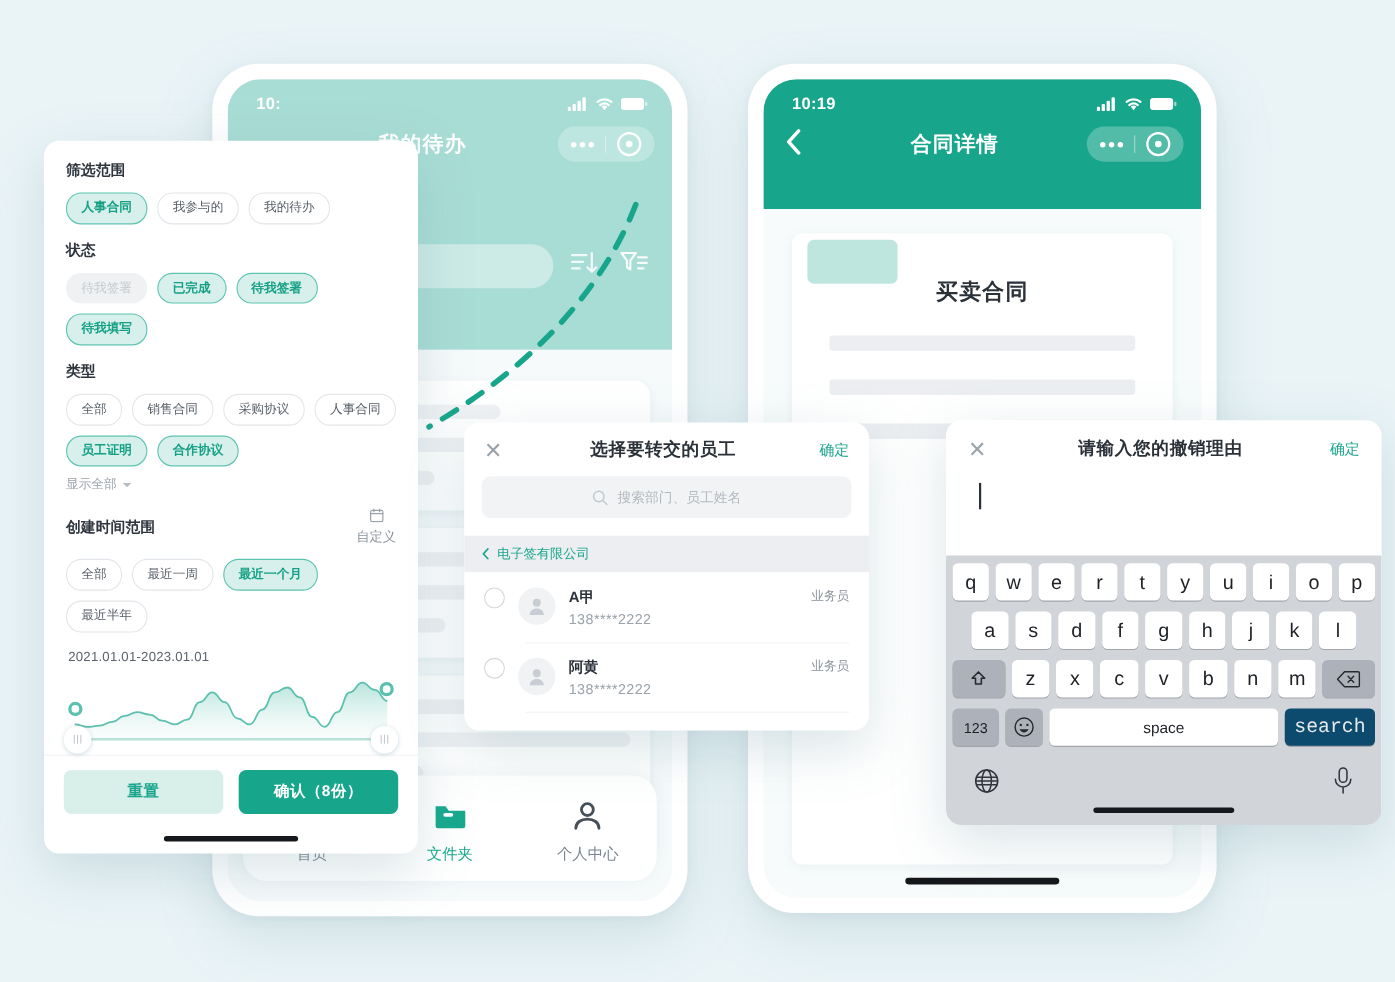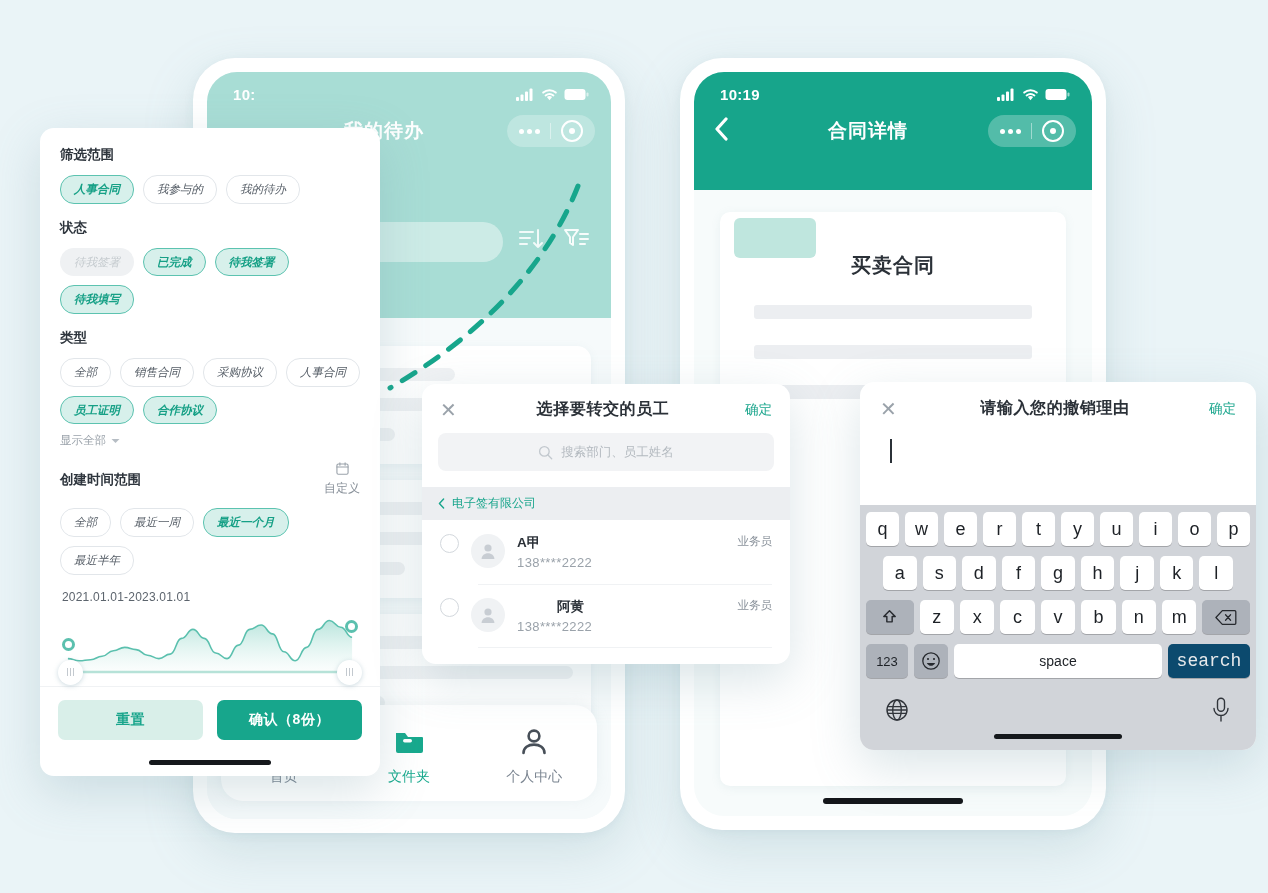--- a/index.html
+++ b/index.html
@@ -67,21 +67,21 @@
 
   
   #filter-sheet{position:absolute;left:40px;top:128px;width:340px;
     background:#fff;border-radius:14px;box-shadow:0 16px 48px rgba(110,150,165,.25);overflow:hidden;}
   .fs-body{padding:18px 20px 4px 20px;}
   .fs-label{font-size:13.5px;font-weight:700;color:#2e353d;margin:0 0 11px 0;}
   .fs-label.row{display:flex;align-items:center;justify-content:space-between;}
   .fs-custom{display:flex;align-items:center;gap:5px;font-size:12px;font-weight:400;color:#8a929b;flex-direction:column;}
   .chips{display:flex;flex-wrap:wrap;gap:9px;margin-bottom:15px;}
   .chip{border:1px solid #e2e6ea;border-radius:14px;padding:5px 13px;font-size:11.5px;
-    color:#555d66;background:#fff;line-height:1.45;white-space:nowrap;font-style:italic;}
+    color:#555d66;background:#fff;line-height:1.45;white-space:nowrap;}
   .chip.sel{border-color:#5cc3b0;background:#d7f0eb;color:#16a086;font-weight:700;}
   .chip.dis{border-color:transparent;background:#eff1f3;color:#c4cace;}
   .fs-more{font-size:11.5px;color:#9aa2aa;margin:-6px 0 14px 0;display:flex;align-items:center;gap:5px;}
   .fs-range{font-size:12px;color:#5c646d;margin:4px 0 2px 2px;letter-spacing:.2px;}
   .fs-chart{position:relative;height:74px;margin:4px 2px 0 2px;}
   .fs-foot{border-top:1px solid #f0f2f4;padding:13px 18px 10px 18px;display:flex;gap:14px;}
   .btn{flex:1;height:40px;border-radius:7px;display:flex;align-items:center;justify-content:center;
     font-size:14px;font-weight:700;letter-spacing:.5px;}
   .btn-reset{background:#d9efe9;color:#19a58c;}
   .btn-confirm{background:#17a68c;color:#fff;}
@@ -423,21 +423,21 @@
       </div>
       <div class="ts-row">
         <span class="radio"></span>
         <span class="avatar">
           <svg width="20" height="20" viewBox="0 0 20 20">
               <circle cx="10" cy="7" r="3.6" fill="#c8cdd3"></circle>
               <path d="M3.6 18c0-3.6 2.9-5.8 6.4-5.8s6.4 2.2 6.4 5.8z" fill="#c8cdd3"></path>
             </svg>
         </span>
         <span>
-          <span class="ts-name" style="display:block;margin-left:40px;">阿黄</span>
+          <span class="ts-name" style="display:block;">阿黄</span>
           <span class="ts-phone" style="display:block;">138****2222</span>
         </span>
         <span class="ts-role">业务员</span>
       </div>
     </div>
     <div class="ts-pad"></div>
   </div>
 
   <div id="kb-sheet">
     <div class="kb-head">

